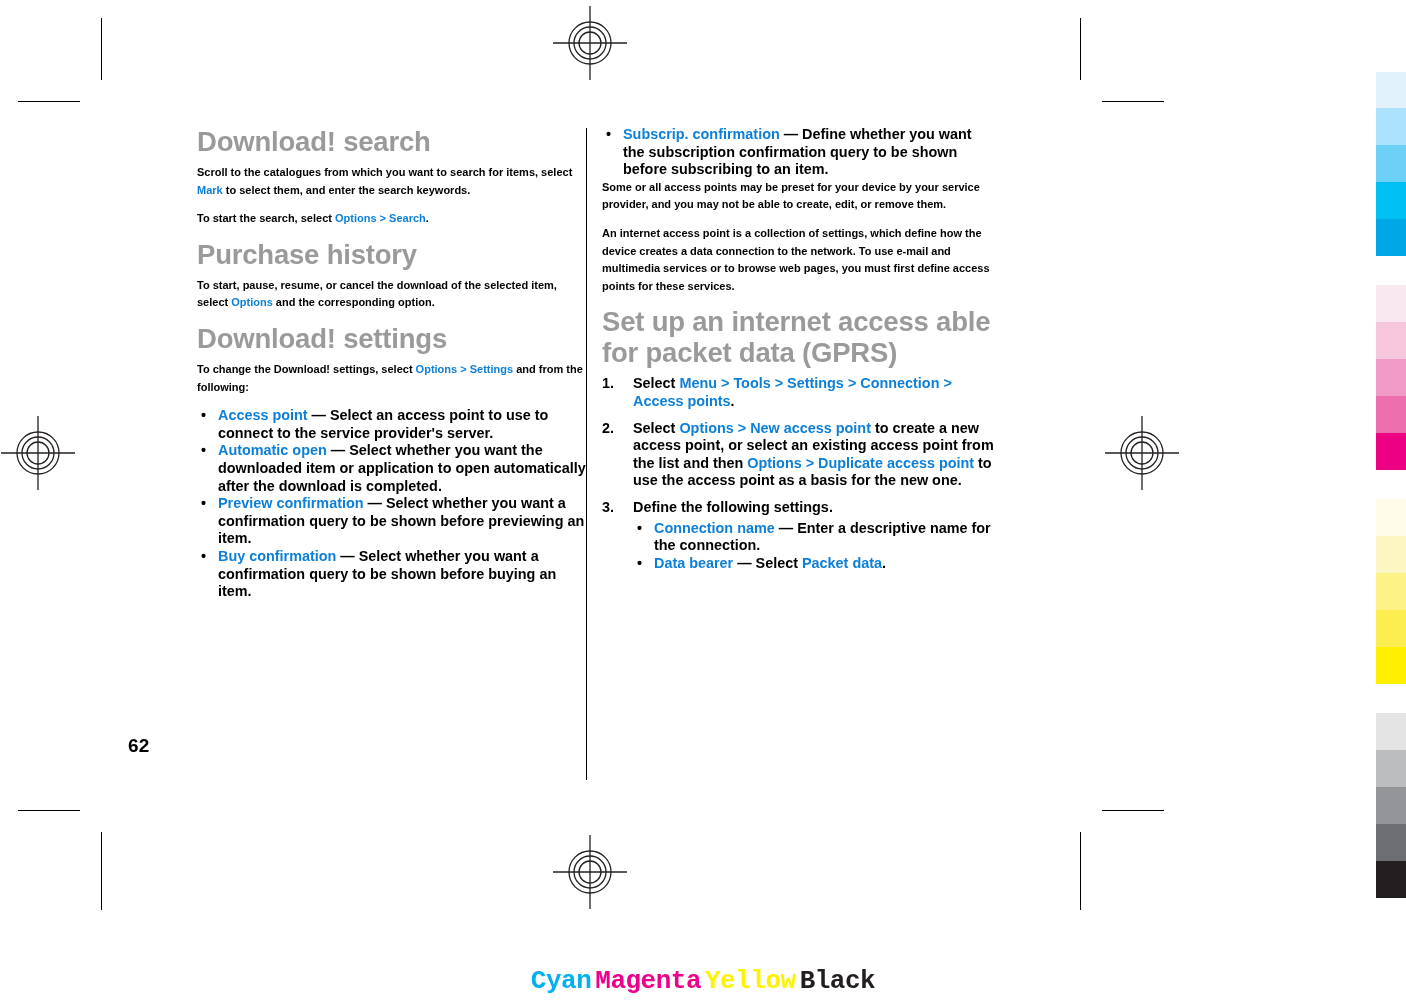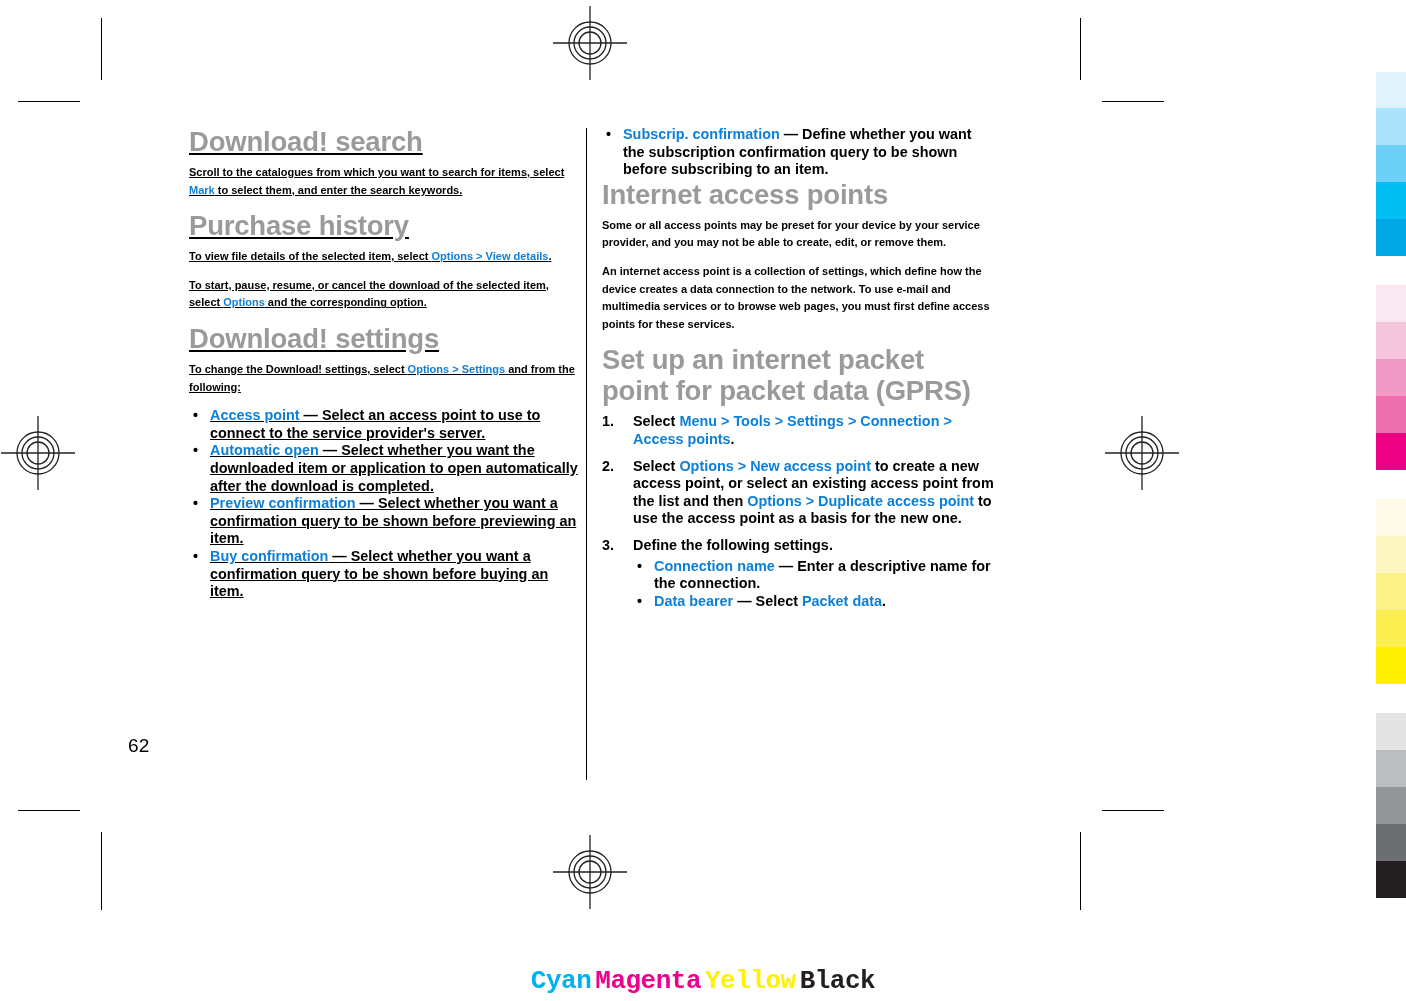--- a/index.html
+++ b/index.html
@@ -42,31 +42,31 @@
     top: 0;
     width: 1406px;
     height: 1001px;
   }
 
   .folio {
     position: absolute;
     left: 128px;
     top: 735px;
     font-size: 19px;
-    font-weight: normal;
+    font-weight: bold;
     color: #000000;
     letter-spacing: 0.2px;
   }
 
   .col {
     position: absolute;
     top: 126px;
     width: 392px;
   }
-  .col-left  { left: 189px; text-decoration: underline; }
+  .col-left  { left: 197px; }
   .col-right { left: 602px; }
 
   .col-divider {
     position: absolute;
     left: 586px;
     top: 128px;
     width: 1px;
     height: 652px;
     background: #000000;
   }
@@ -264,40 +264,39 @@
 
   <div class="content">
 
     <div class="folio">62</div>
 
     <div class="col-divider"></div>
 
     <div class="col col-left" id="col-left">
         <h1 class="sec">Download! search</h1>
         <p class="body"><span>Scroll to the catalogues from which you want to search for items, select </span><span class="ui">Mark</span><span> to select them, and enter the search keywords.</span></p>
+        <p class="body"><span>To start the search, select </span><span class="ui">Options</span><span class="sep">  &gt;  </span><span class="ui">Search</span><span>.</span></p>
         <h1 class="sec sec-gap-before">Purchase history</h1>
-        <p class="body"><span>To view file details of the selected item, select </span><span class="ui">Options</span><span class="sep">  &gt;  </span><span class="ui">View details</span><span>.</span></p>
         <p class="body"><span>To start, pause, resume, or cancel the download of the selected item, select </span><span class="ui">Options</span><span> and the corresponding option.</span></p>
         <h1 class="sec sec-gap-before">Download! settings</h1>
         <p class="body"><span>To change the Download! settings, select </span><span class="ui">Options</span><span class="sep">  &gt;  </span><span class="ui">Settings</span><span> and from the following:</span></p>
         <ul class="bullets">
           <li><span class="dot">•</span><span class="ui">Access point</span><span>  — </span><span>Select an access point to use to connect to the service provider's server.</span></li>
           <li><span class="dot">•</span><span class="ui">Automatic open</span><span>  — </span><span>Select whether you want the downloaded item or application to open automatically after the download is completed.</span></li>
           <li><span class="dot">•</span><span class="ui">Preview confirmation</span><span> — </span><span>Select whether you want a confirmation query to be shown before previewing an item.</span></li>
           <li><span class="dot">•</span><span class="ui">Buy confirmation</span><span>  — </span><span>Select whether you want a confirmation query to be shown before buying an item.</span></li>
         </ul>
       </div>
     <div class="col col-right" id="col-right">
         <ul class="bullets">
           <li><span class="dot">•</span><span class="ui">Subscrip. confirmation</span><span>  — </span><span>Define whether you want the subscription confirmation query to be shown before subscribing to an item.</span></li>
         </ul>
-        <h1 class="sec sec-gap-before">Internet access points</h1>
         <p class="body"><span>Some or all access points may be preset for your device by your service provider, and you may not be able to create, edit, or remove them.</span></p>
         <p class="body"><span>An internet access point is a collection of settings, which define how the device creates a data connection to the network. To use e-mail and multimedia services or to browse web pages, you must first define access points for these services.</span></p>
-        <h1 class="sec sec-gap-before">Set up an internet packet point for packet data (GPRS)</h1>
+        <h1 class="sec sec-gap-before">Set up an internet access able for packet data (GPRS)</h1>
         <ol class="steps">
           <li><span class="num">1.</span><span>Select </span><span class="ui">Menu</span><span class="sep">  &gt;  </span><span class="ui">Tools</span><span class="sep">  &gt;  </span><span class="ui">Settings</span><span class="sep">  &gt;  </span><span class="ui">Connection</span><span class="sep">  &gt;  </span><span class="ui">Access points</span><span>.</span></li>
           <li><span class="num">2.</span><span>Select </span><span class="ui">Options</span><span class="sep">  &gt;  </span><span class="ui">New access point</span><span> to create a new access point, or select an existing access point from the list and then </span><span class="ui">Options</span><span class="sep">  &gt;  </span><span class="ui">Duplicate access point</span><span> to use the access point as a basis for the new one.</span></li>
           <li><span class="num">3.</span><span>Define the following settings.</span><ul class="subbullets">
               <li><span class="dot">•</span><span class="ui">Connection name</span><span> — </span><span>Enter a descriptive name for the connection.</span></li>
               <li><span class="dot">•</span><span class="ui">Data bearer</span><span> — </span><span>Select </span><span class="ui">Packet data</span><span>.</span></li>
             </ul></li>
         </ol>
       </div>
   </div>

